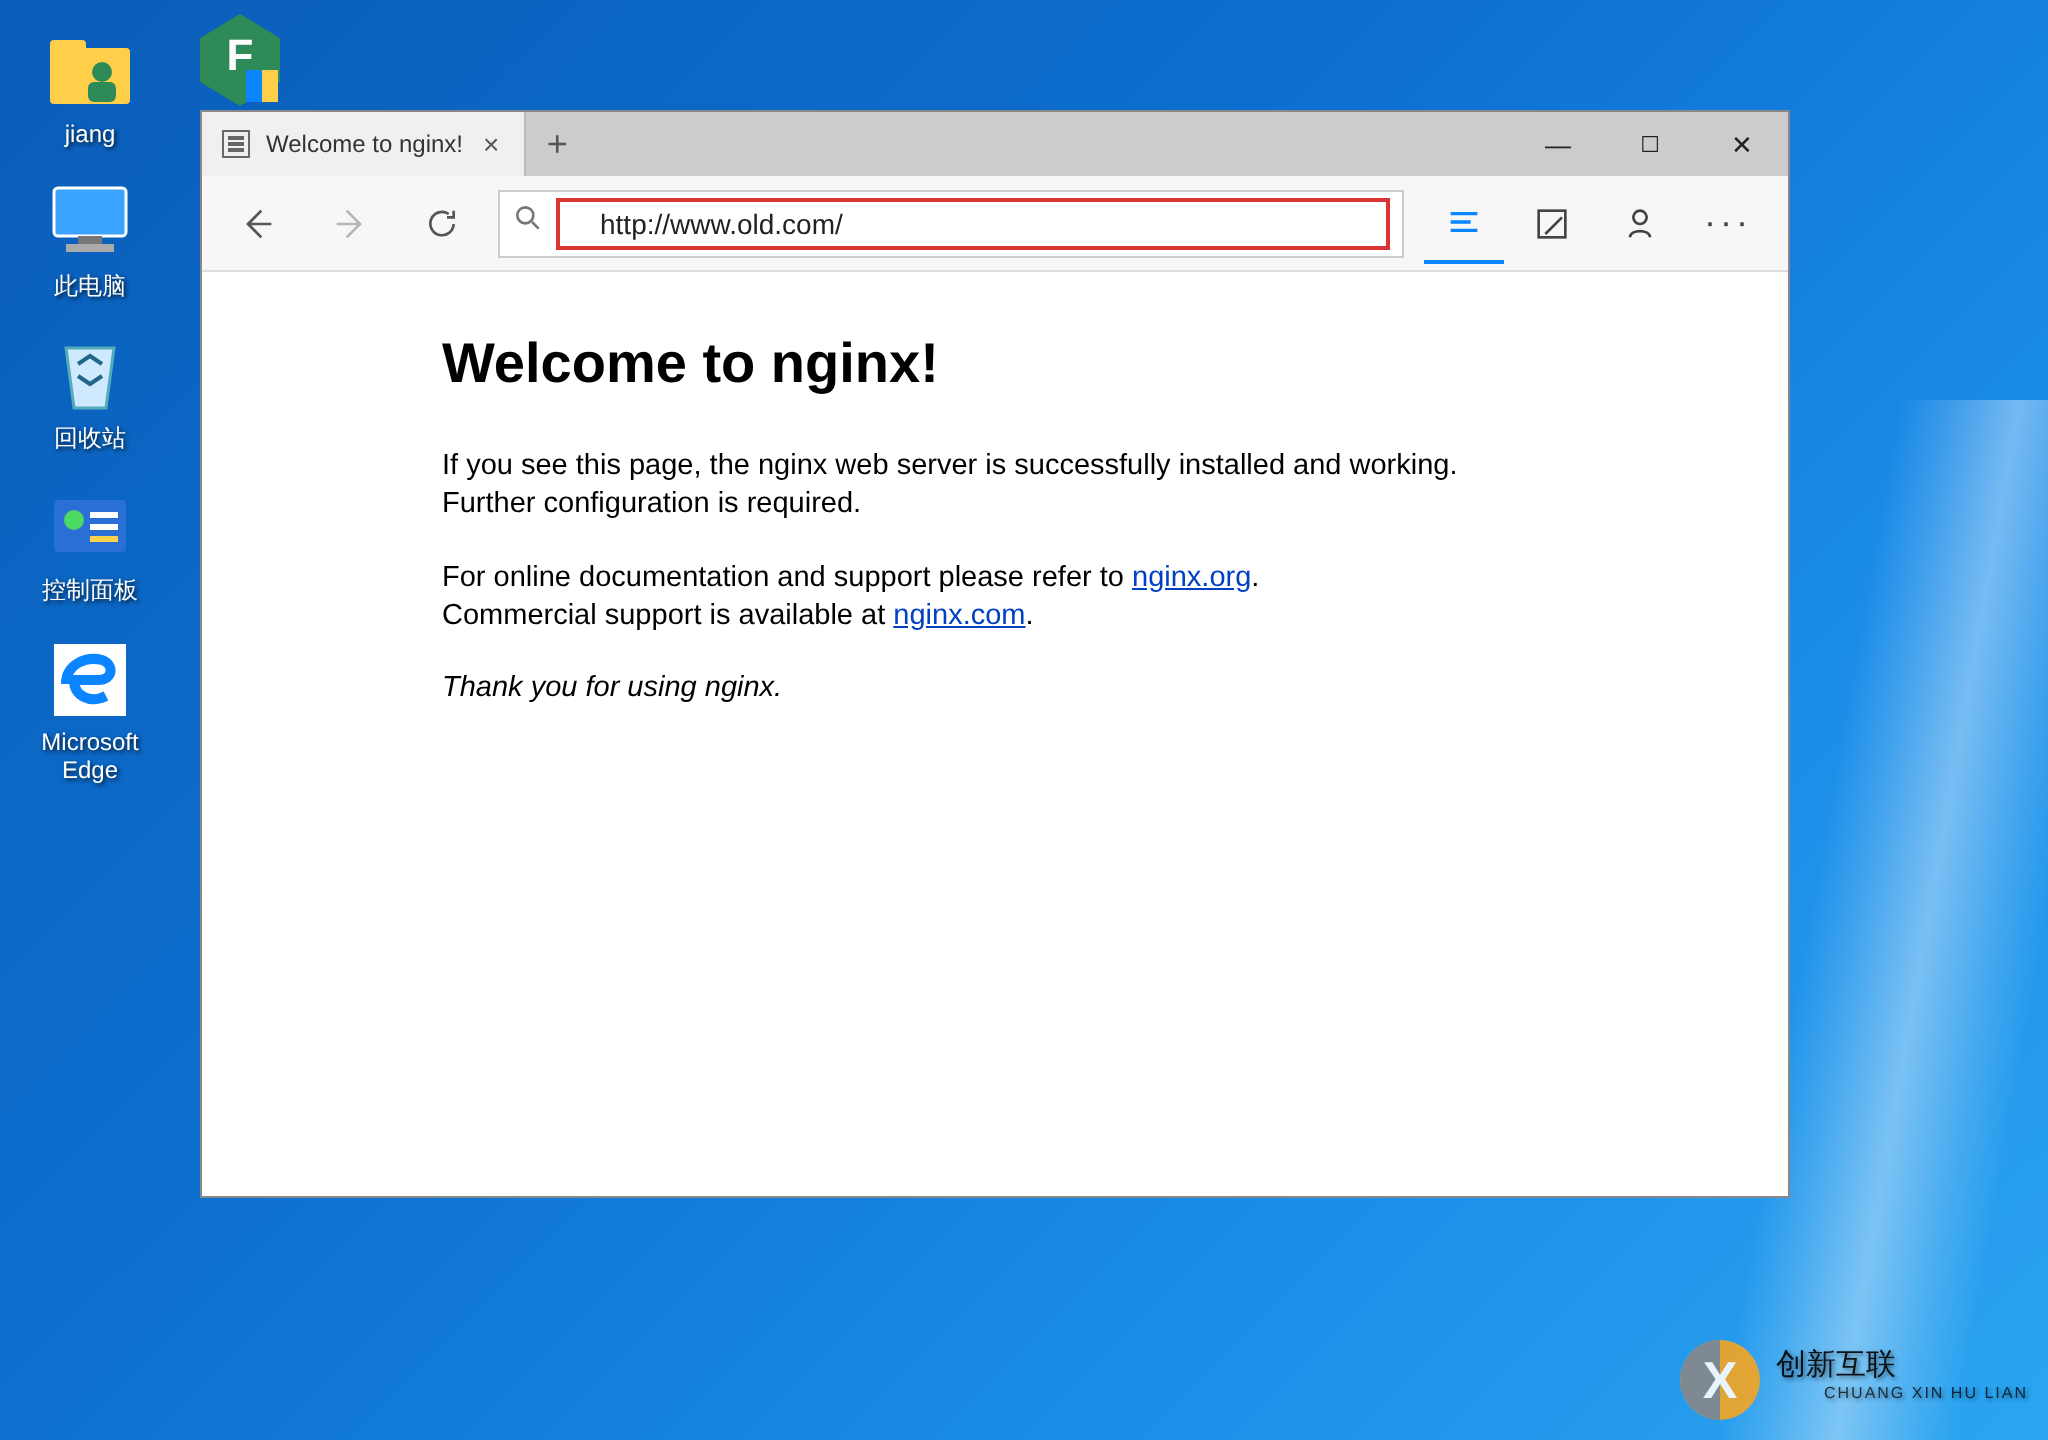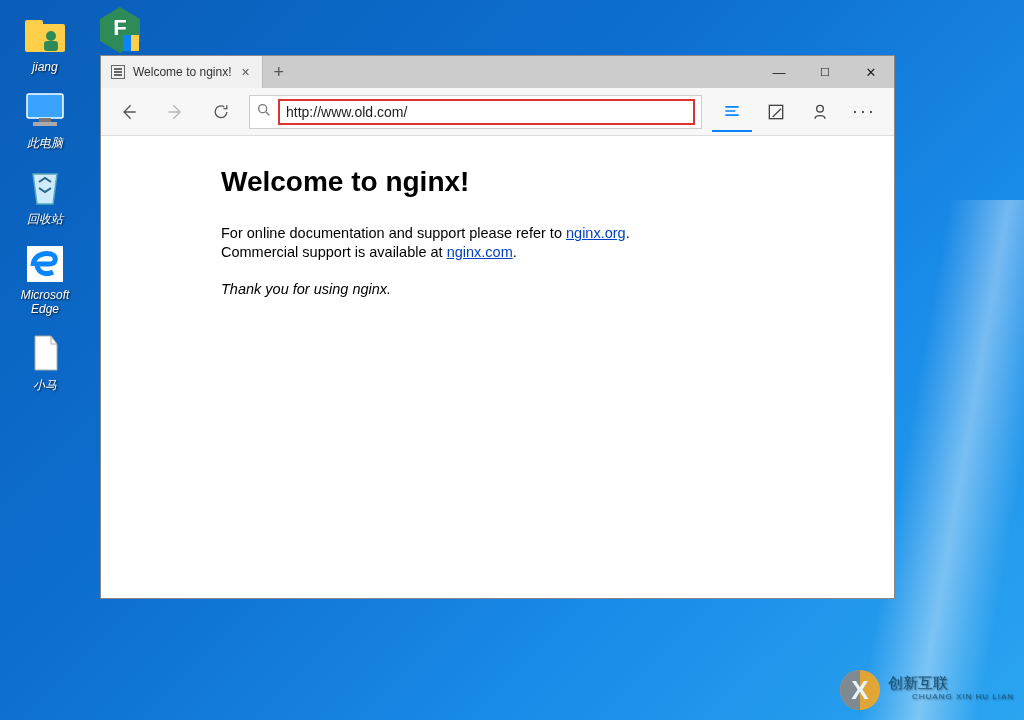--- a/index.html
+++ b/index.html
@@ -8,21 +8,21 @@
   font-family: "Segoe UI", Tahoma, sans-serif;
   overflow: hidden;
   background: linear-gradient(135deg, #0a5db8 0%, #0d6fcf 40%, #1a8be8 70%, #2ba5f0 100%);
   position: relative;
 }
 .light-rays {
   position: absolute; right: 0; top: 200px; width: 120px; height: 520px;
   background: linear-gradient(90deg, transparent 0%, rgba(255,255,255,0.15) 20%, rgba(255,255,255,0.4) 50%, rgba(255,255,255,0.15) 80%, transparent 100%);
   transform: skewX(-10deg);
 }
-.desktop-icons { position: absolute; left: 0; top: 0; width: 90px; padding-top: 10px; font-style: italic; }
+.desktop-icons { position: absolute; left: 0; top: 0; width: 90px; padding-top: 10px; }
 .desktop-icon {
   width: 80px; margin: 4px auto 16px; text-align: center;
   color: #fff; font-size: 12px; cursor: pointer;
 }
 .desktop-icon .icon-box {
   width: 48px; height: 42px; margin: 0 auto 4px;
   display: flex; align-items: center; justify-content: center;
 }
 .desktop-icon .label { text-shadow: 1px 1px 2px rgba(0,0,0,0.8); line-height: 14px; }
 .f-icon {
@@ -59,21 +59,21 @@
   width: 36px; height: 36px; display: flex; align-items: center; justify-content: center;
   cursor: pointer; color: #555;
 }
 .nav-btn svg { width: 20px; height: 20px; }
 .address-wrap {
   flex: 1; height: 34px; background: #fff; border: 1px solid #ccc;
   display: flex; align-items: center; padding: 0 6px; gap: 6px;
 }
 .search-icon { color: #777; }
 .url-box {
-  flex: 1; height: 26px; border: 2px solid #d33; padding: 0 6px;
+  flex: 1; height: 26px; border: 2px solid #d33; padding: 0 20px;
   display: flex; align-items: center; font-size: 14px; color: #222; text-align: right;
 }
 .right-tools { display: flex; align-items: center; gap: 4px; }
 .tool-btn { width: 40px; height: 40px; display: flex; align-items: center; justify-content: center; cursor: pointer; color: #444; }
 .tool-btn.active { border-bottom: 2px solid #0a84ff; color: #0a84ff; }
 
 .page {
   flex: 1; background: #fff; padding: 30px 120px; overflow: auto;
   font-family: Verdana, Tahoma, Arial, sans-serif;
 }
@@ -90,21 +90,21 @@
   width: 40px; height: 40px; border-radius: 50%;
   background: #f5a623; color: #fff; font-size: 26px; font-weight: bold;
   display: flex; align-items: center; justify-content: center;
   position: relative;
 }
 .watermark .logo::after {
   content: ""; position: absolute; left: 0; top: 0; width: 20px; height: 40px;
   border-radius: 20px 0 0 20px; background: #888;
 }
 .watermark .logo span { position: relative; z-index: 1; }
-.watermark .text { color: #0c4a6e; font-size: 15px; line-height: 14px; text-shadow: 1px 1px 2px rgba(0,0,0,0.6); }
+.watermark .text { color: #000000; font-size: 15px; line-height: 14px; text-shadow: 1px 1px 2px rgba(0,0,0,0.6); }
 .watermark .text .sub { font-size: 8px; letter-spacing: 1px; opacity: 0.85; margin-left: 24px; }
 </style>
 </head>
 <body>
 
 <div class="light-rays"></div>
 
 <div class="desktop-icons">
   <div class="desktop-icon">
     <div class="icon-box">
@@ -132,34 +132,37 @@
       <svg viewBox="0 0 48 42">
           <path d="M12 8 L36 8 L32 38 L16 38 Z" fill="#cfeaff" stroke="#5ab" stroke-width="1.5"></path>
           <path d="M18 16 L24 12 L30 16 M30 22 L24 26 L18 22" stroke="#268" stroke-width="2" fill="none"></path>
         </svg>
     </div>
     <div class="label">回收站</div>
   </div>
   <div class="desktop-icon">
     <div class="icon-box">
       <svg viewBox="0 0 48 42">
+          <rect x="6" y="8" width="36" height="26" rx="2" fill="#2a6fd6"></rect>
+          <circle cx="16" cy="18" r="5" fill="#4bd964"></circle>
+          <rect x="24" y="14" width="14" height="3" fill="#fff"></rect>
+          <rect x="24" y="20" width="14" height="3" fill="#fff"></rect>
+          <rect x="24" y="26" width="14" height="3" fill="#ffd24a"></rect>
+        </svg>
+    </div>
+    <div class="label">控制面板</div>
+  </div>
+  <div class="desktop-icon">
+    <div class="icon-box">
+      <svg viewBox="0 0 48 42">
           <rect x="6" y="4" width="36" height="36" fill="#fff"></rect>
           <path d="M12 24 C12 14 22 10 30 12 C36 14 36 22 28 22 L16 22 C16 30 24 34 32 30" stroke="#0a84ff" stroke-width="5" fill="none"></path>
         </svg>
     </div>
     <div class="label">Microsoft Edge</div>
-  </div>
-  <div class="desktop-icon">
-    <div class="icon-box">
-      <svg viewBox="0 0 48 42">
-          <path d="M14 4 L30 4 L36 12 L36 38 L14 38 Z" fill="#fff" stroke="#aaa"></path>
-          <path d="M30 4 L30 12 L36 12" fill="none" stroke="#aaa"></path>
-        </svg>
-    </div>
-    <div class="label">小马</div>
   </div>
 </div>
 
 <div class="f-icon">
   <svg viewBox="0 0 50 50">
       <polygon points="25,2 45,14 45,36 25,48 5,36 5,14" fill="#2e8b57"></polygon>
       <text x="25" y="30" text-anchor="middle" fill="#fff" font-size="22" font-family="Arial" font-weight="bold">F</text>
       <path d="M28 30 L44 30 L44 46 L28 46 Z" fill="#0a84ff"></path>
       <path d="M36 30 L44 30 L44 46 L36 46 Z" fill="#ffcf4a"></path>
     </svg>
@@ -222,20 +225,21 @@
             <circle cx="12" cy="8" r="4"></circle>
             <path d="M6 20 C6 15 18 15 18 20"></path>
           </svg>
       </div>
       <div class="tool-btn" style="font-size:18px;letter-spacing:2px">···</div>
     </div>
   </div>
 
   <div class="page">
     <h1>Welcome to nginx!</h1>
+    <p>If you see this page, the nginx web server is successfully installed and working. Further configuration is required.</p>
     <p>
       <span>For online documentation and support please refer to </span><a href="#">nginx.org</a><span>.</span><br>
       <span>Commercial support is available at </span><a href="#">nginx.com</a><span>.</span>
     </p>
     <p><em>Thank you for using nginx.</em></p>
   </div>
 </div>
 
 <div class="watermark">
   <div class="logo">

